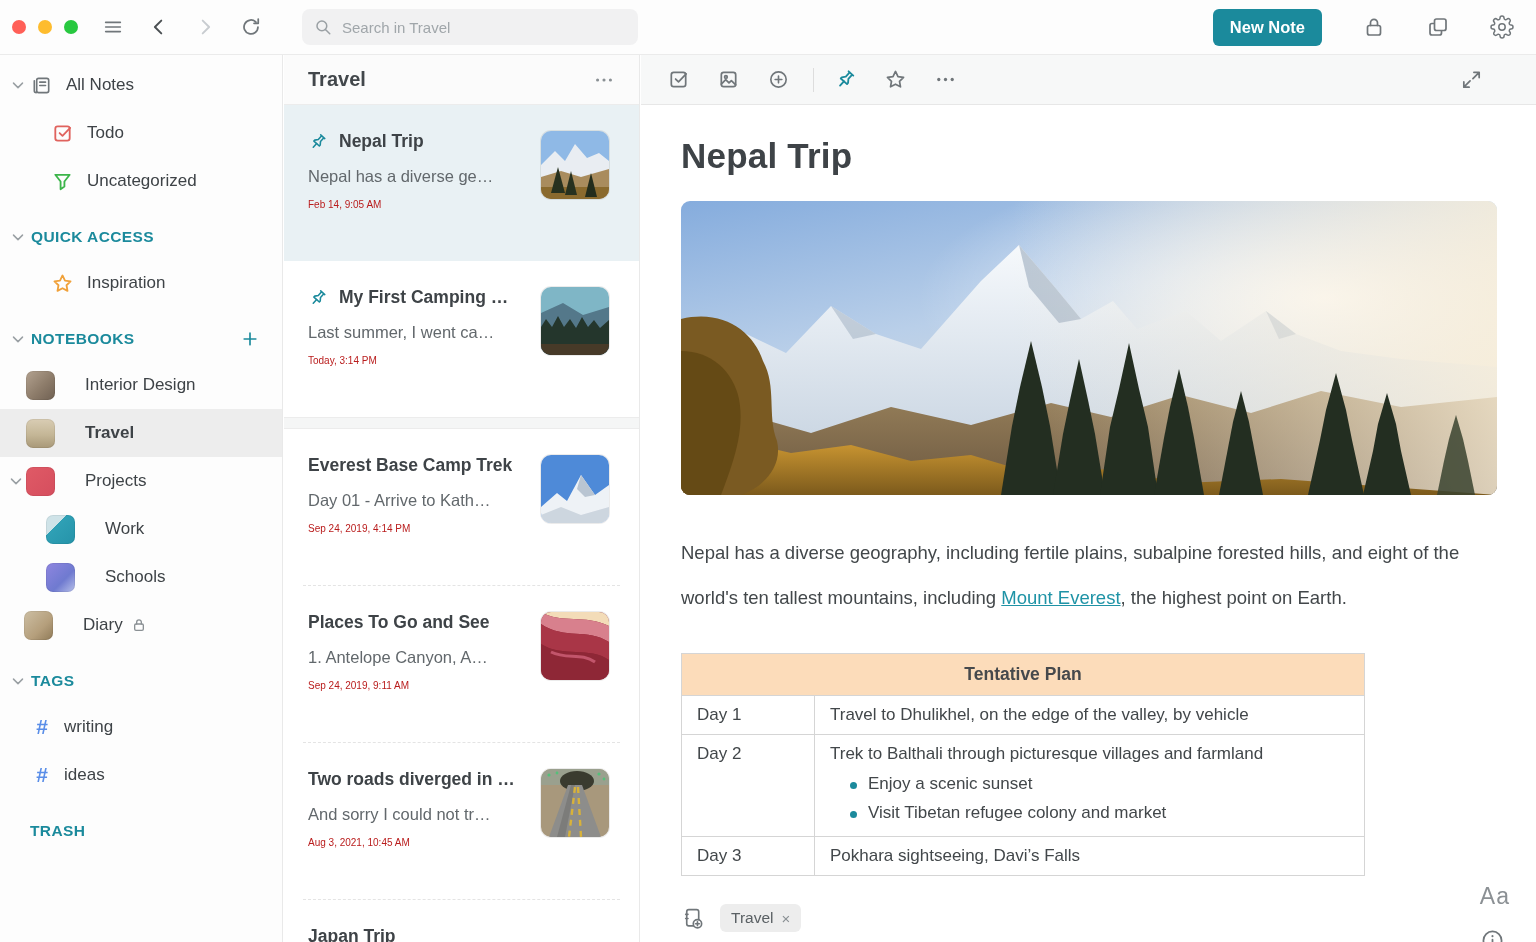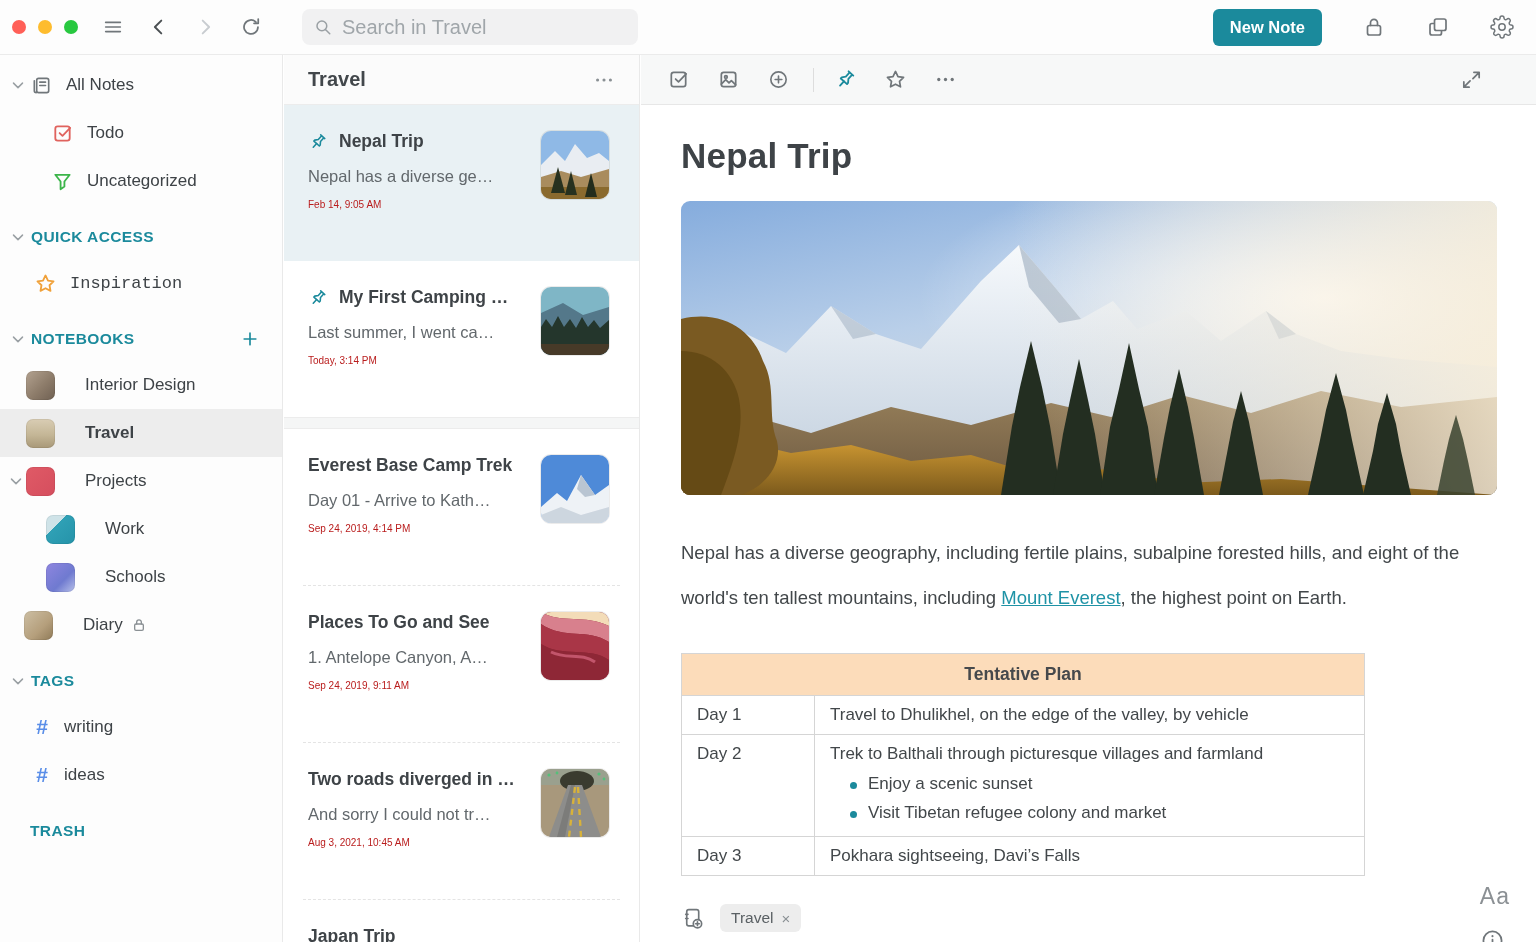--- a/index.html
+++ b/index.html
@@ -20,37 +20,37 @@
   .traffic{display:flex;gap:12px;margin-left:12px;}
   .light{width:14px;height:14px;border-radius:50%;}
   .light.red{background:var(--traffic-red);}
   .light.yellow{background:var(--traffic-yellow);}
   .light.green{background:var(--traffic-green);}
   .tb-btn{margin-left:24px;}
   .tb-btn svg{width:22px;height:22px;}
   .fwd{color:#c8ccd0;}
   .searchbox{margin-left:40px;width:336px;height:36px;background:#f1f1f2;border-radius:8px;display:flex;align-items:center;padding:0 12px;}
   .searchbox svg{width:18px;height:18px;color:#9aa0a4;}
-  .searchbox input{border:none;background:transparent;outline:none;margin-left:10px;font-size:20px;color:#3e4347;width:270px;font-family:inherit;}
+  .searchbox input{border:none;background:transparent;outline:none;margin-left:10px;font-size:15px;color:#3e4347;width:270px;font-family:inherit;}
   .searchbox input::placeholder{color:#a0a6aa;}
   .tb-right{margin-left:auto;display:flex;align-items:center;margin-right:22px;}
   .newnote{background:var(--accent);color:#fff;font-size:16.5px;font-weight:600;border:none;border-radius:6px;height:37px;padding:0 17px;cursor:pointer;font-family:inherit;}
   .tb-ic{margin-left:40px;}
   .tb-ic svg{width:24px;height:24px;}
 
   
   .sidebar{position:absolute;top:55px;bottom:0;left:0;width:283px;background:#fdfdfd;border-right:1px solid #e9e9e9;padding-top:6px;overflow:hidden;}
   .srow{height:48px;display:flex;align-items:center;font-size:17px;color:#3e4347;position:relative;cursor:pointer;}
   .srow .chev{width:18px;height:18px;margin-left:9px;color:#9aa0a4;flex:none;}
   .srow .chev svg{width:18px;height:18px;}
   .srow .sic{width:23px;height:23px;margin-left:3px;flex:none;}
   .srow .sic svg{width:23px;height:23px;}
   .srow .lbl{margin-left:13px;white-space:nowrap;}
   .srow.indent1{padding-left:48px;}
-  .srow.indent-star{padding-left:31px;font-family:Liberation Mono, monospace;}
+  .srow.indent-star{padding-left:48px;}
   .shead{height:44px;display:flex;align-items:center;margin-top:10px;cursor:pointer;}
   .shead .chev{width:18px;height:18px;margin-left:9px;color:#9aa0a4;}
   .shead .chev svg{width:18px;height:18px;}
   .shead .hlbl{margin-left:4px;font-size:15.5px;font-weight:700;color:var(--accent);letter-spacing:.4px;}
   .shead .plus{margin-left:auto;margin-right:22px;color:var(--accent);}
   .shead .plus svg{width:20px;height:20px;}
   .nbrow{height:48px;display:flex;align-items:center;position:relative;cursor:pointer;font-size:17px;}
   .nbrow .chev{position:absolute;left:7px;width:18px;height:18px;color:#9aa0a4;}
   .nbrow .chev svg{width:18px;height:18px;}
   .nbrow .thumb{width:29px;height:29px;border-radius:7px;margin-left:26px;flex:none;box-shadow:0 0 0 1px rgba(0,0,0,.06) inset;}

